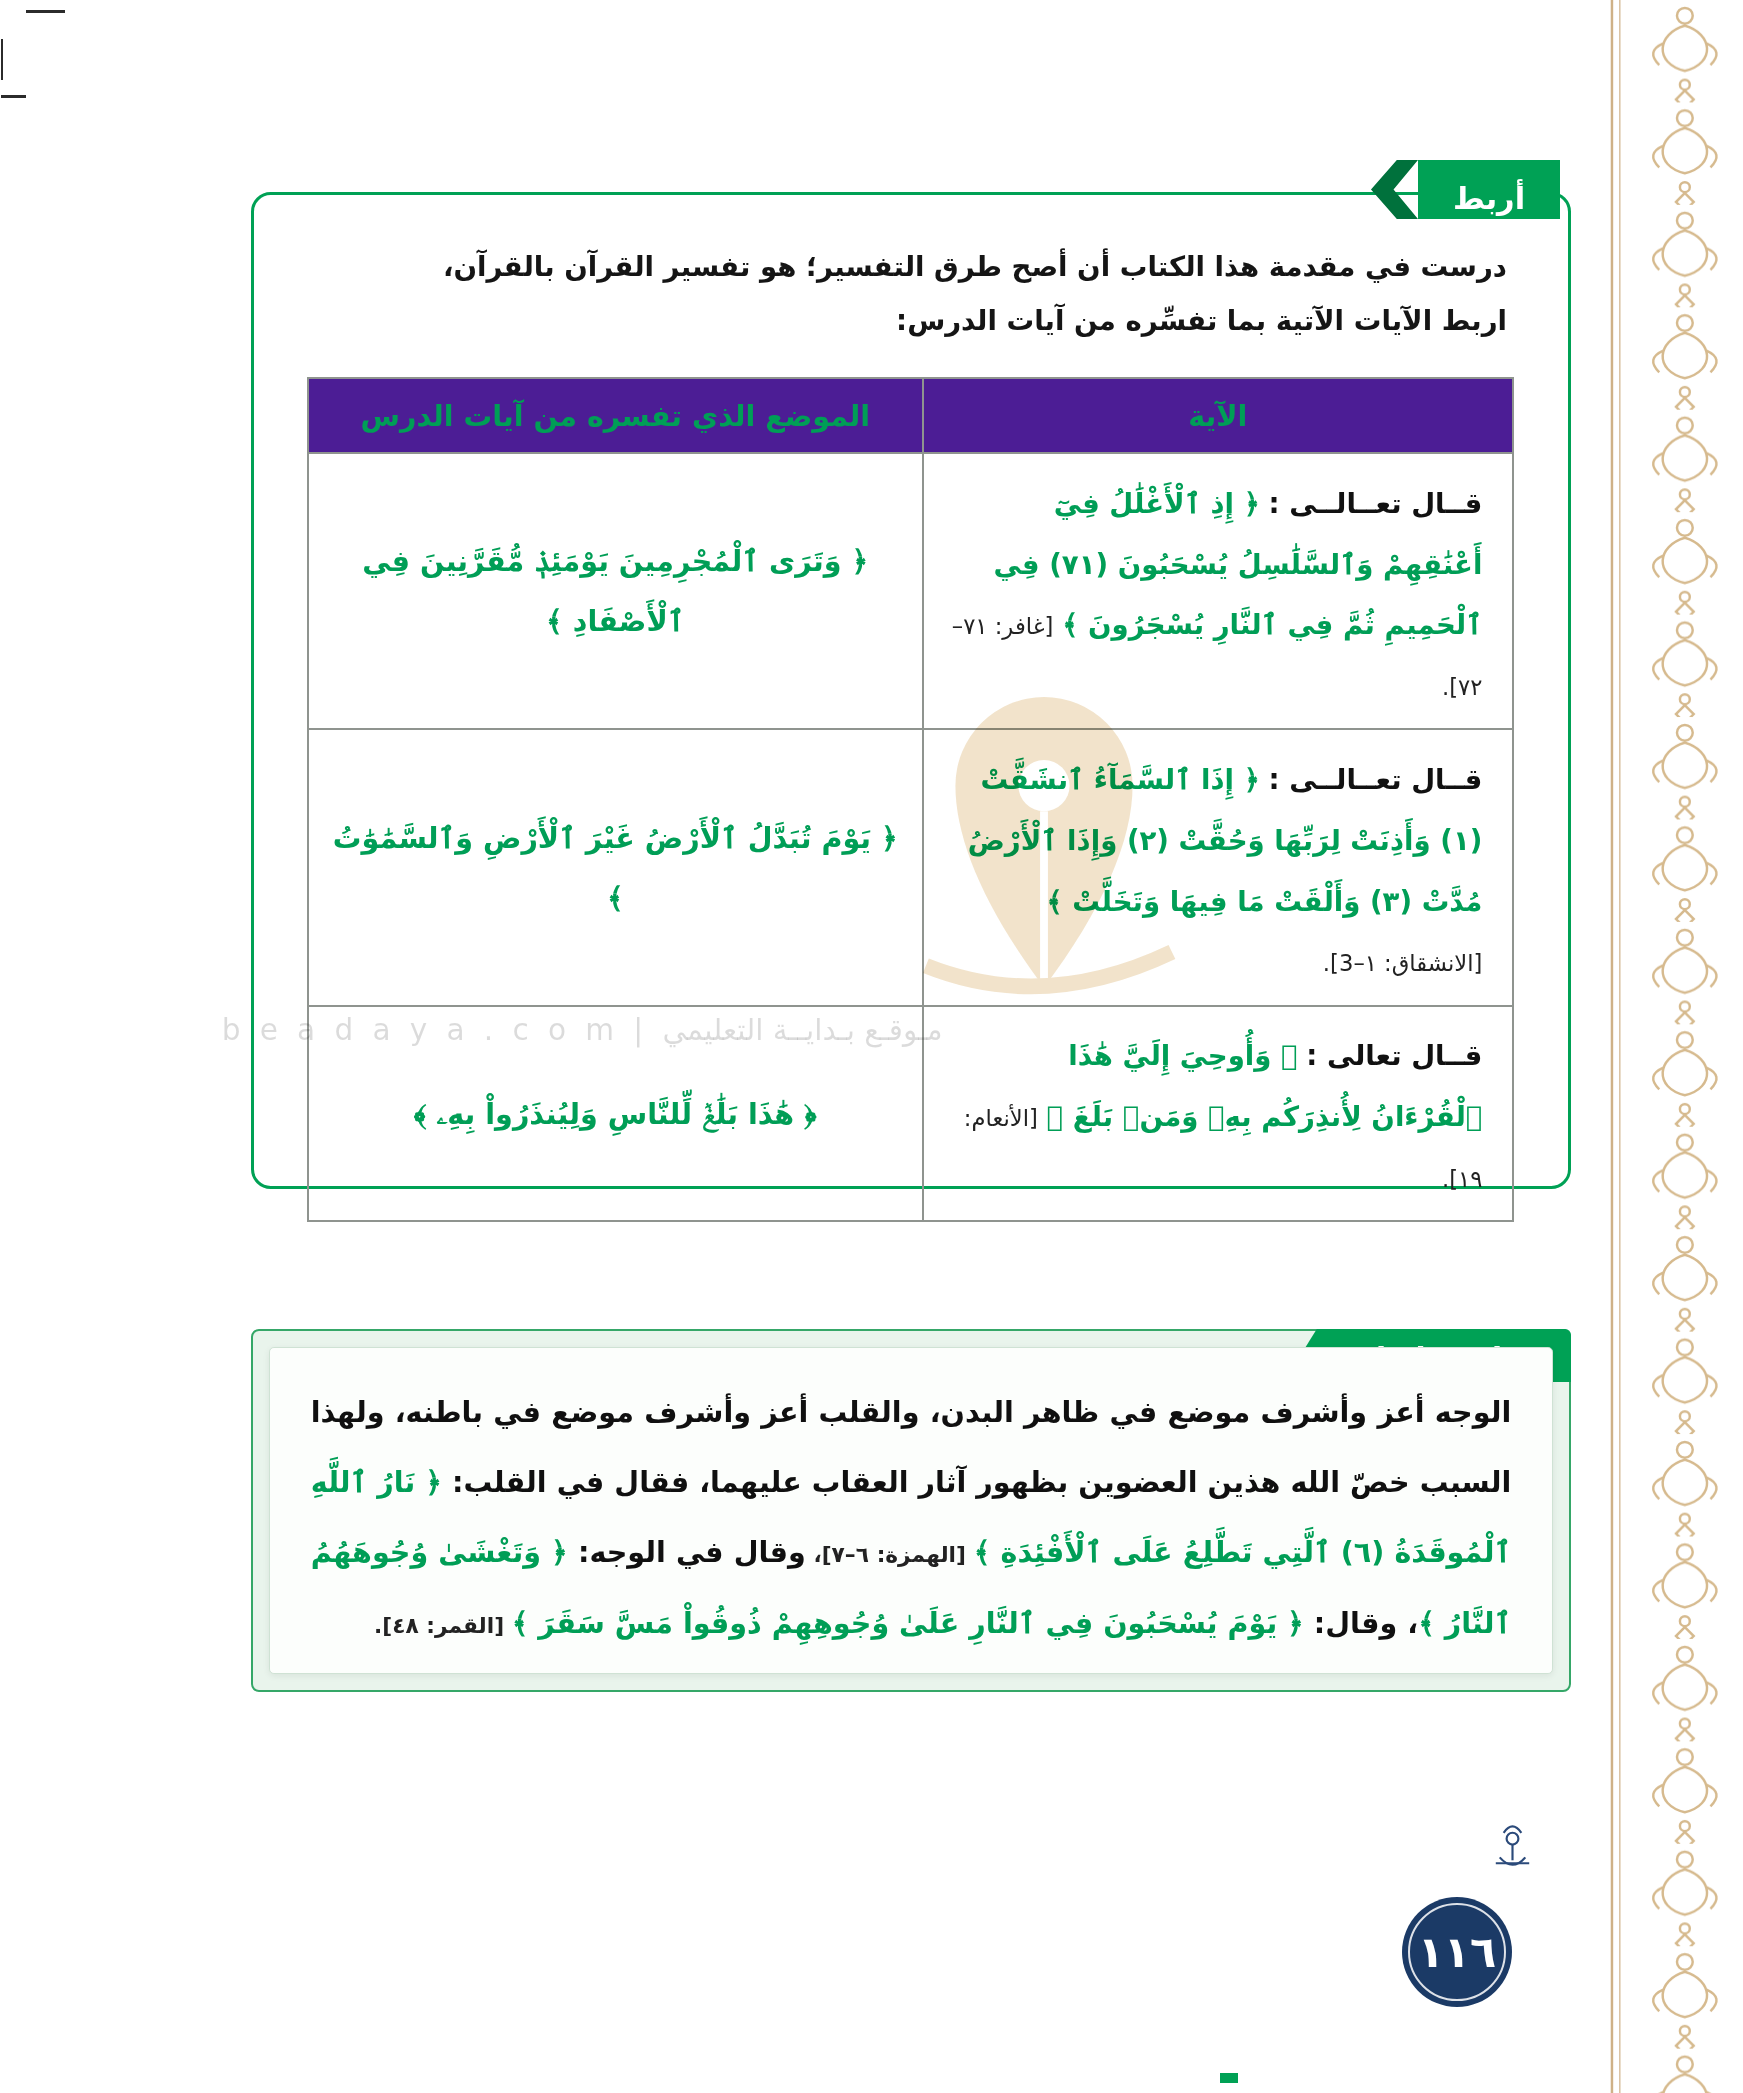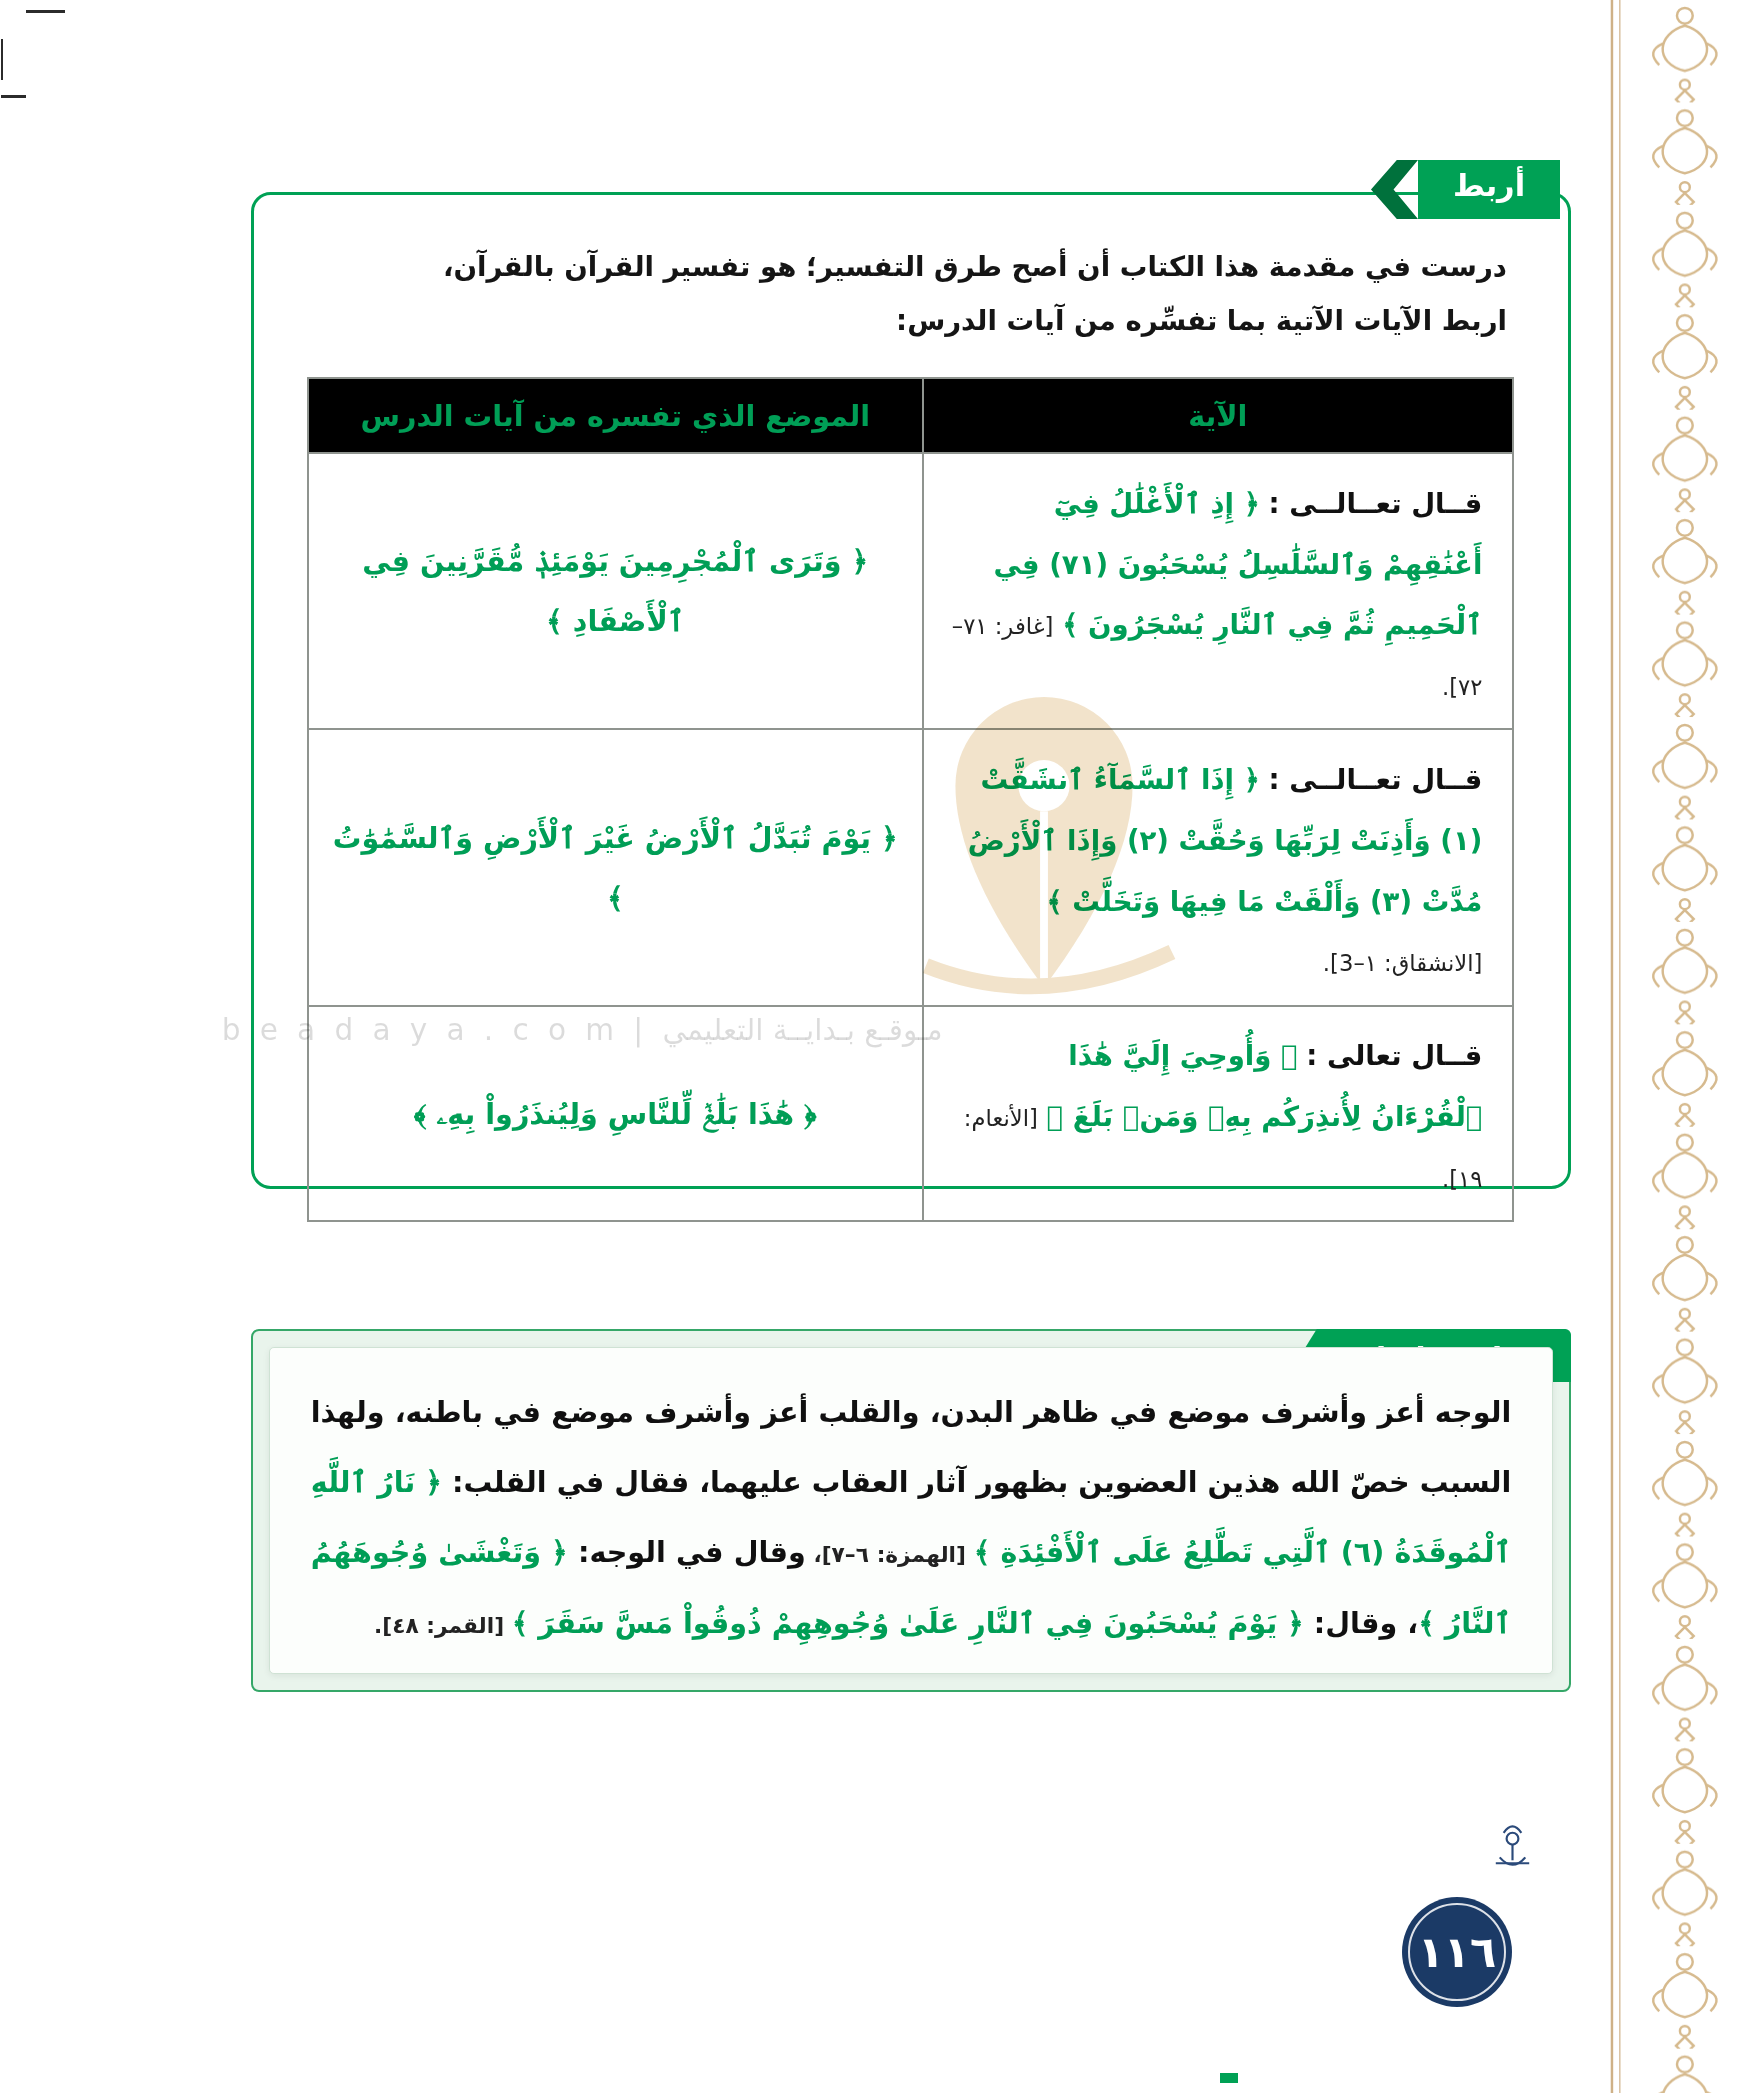--- a/index.html
+++ b/index.html
@@ -23,34 +23,34 @@
   .badge{
     position:absolute;top:-35px;right:7.9px;display:flex;align-items:stretch;height:59px;
   }
   .badge .chevron{
     width:47px;height:59px;background:#00713c;margin-left:2px;
     clip-path:polygon(100% 0,55% 0,0 50%,55% 100%,100% 100%,48% 50%);
     order:2;
   }
   .badge .badge-label{
     order:1;background:#00a155;color:#fff;font-weight:bold;font-size:30.5px;
-    padding:1px 35px 0 35px;line-height:49px;letter-spacing:1px;
+    padding:14px 35px 0 35px;line-height:49px;letter-spacing:1px;
   }
   .intro{
     margin:0;padding:45px 61px 0 167px;font-size:27.6px;font-weight:bold;
     line-height:1.95;text-align:right;color:#151515;
   }
   
   table.match-table{
     width:1207px;margin:29.6px 54px 0 59px;border-collapse:collapse;table-layout:fixed;
     background:transparent;
   }
   .match-table th,.match-table td{border:2px solid #8f948f;}
   .match-table th{
-    background:#000000;color:#009e56;font-weight:bold;font-size:28.6px;height:71px;text-align:center;
+    background:#4c1d95;color:#009e56;font-weight:bold;font-size:28.6px;height:71px;text-align:center;
   }
   col.c-ayah{width:49%;} col.c-match{width:51%;}
   td.ayah-cell{vertical-align:top;padding:19.7px 29.6px 11.8px 25.6px;font-size:27.6px;line-height:2.2;text-align:right;}
   td.match-cell{vertical-align:middle;text-align:center;padding:9.9px 23.6px;}
   .lead{color:#111;font-weight:bold;}
   .quran{color:#009e56;font-weight:bold;}
   .ref{color:#222;font-size:22.7px;font-weight:normal;}
   .match-q{color:#009e56;font-weight:bold;font-size:28.6px;line-height:2.1;}
   tr.r1{height:212px;border-radius:23px;} tr.r2{height:241px;} tr.r3{height:187px;}
   

